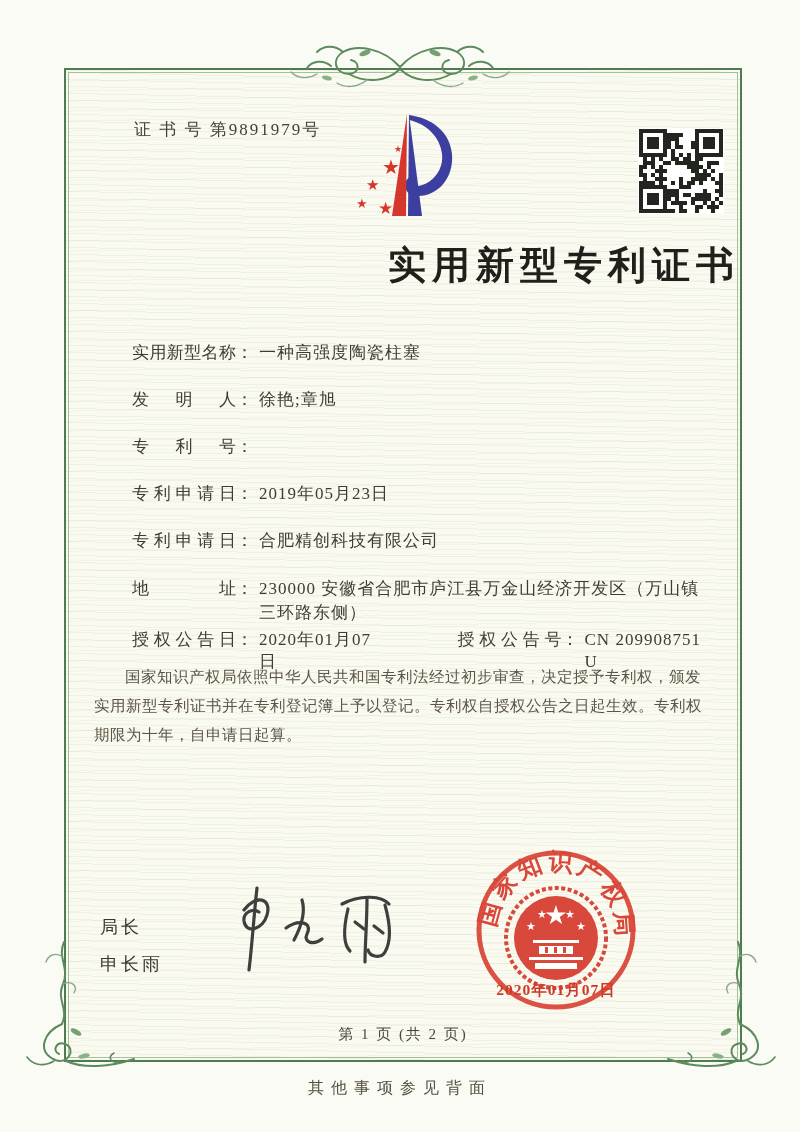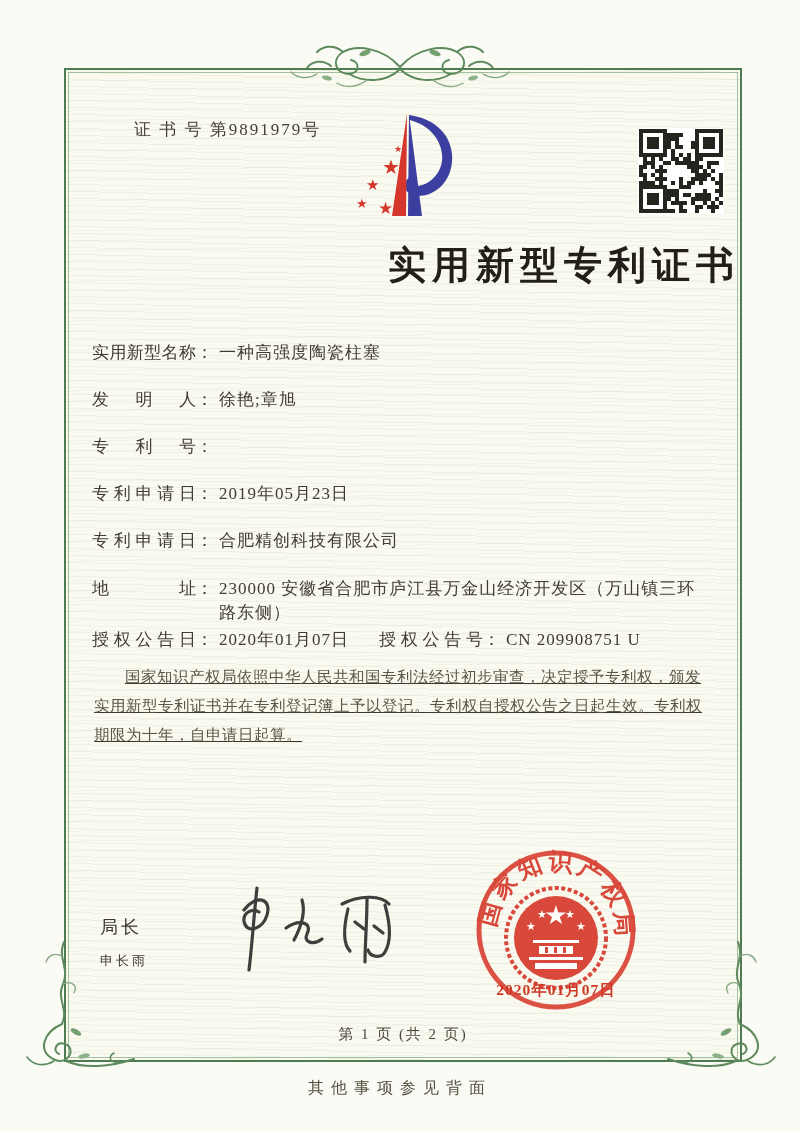--- a/index.html
+++ b/index.html
@@ -27,35 +27,35 @@
   .title{
     position:absolute;left:0;top:170px;width:100%;text-align:right;
     font-size:38px;font-weight:700;letter-spacing:6px;color:#221e1a;
   }
   
   .fields{position:absolute;left:26px;top:272px;right:24px;font-size:17px;color:#403c34;}
   .frow{display:flex;align-items:baseline;line-height:22px;margin-bottom:25px;}
   .frow-addr{line-height:24px;margin-bottom:4px;}
   .flabel{
     display:inline-block;width:104px;flex:none;
-    text-align:justify;text-align-last:justify;
+    text-align:justify;text-align-last:justify;margin-left:40px;
   }
   .fcolon{flex:none;margin-right:6px;}
   .fvalue{letter-spacing:1px;}
   .fvalue-addr{max-width:488px;}
   .pair2{margin-left:30px;display:flex;align-items:baseline;justify-content:center;}
   
-  .bodytext{position:absolute;left:28px;top:592px;width:622px;text-decoration:underline;}
+  .bodytext{position:absolute;left:28px;top:592px;width:622px;}
   .bodytext p{
     margin:0;text-indent:2em;font-size:15.5px;line-height:29px;
     color:#5d5546;letter-spacing:0.5px;
   }
   
   .sig-role{position:absolute;left:34px;top:845px;font-size:18px;letter-spacing:3px;color:#3c382f;}
-  .sig-name{position:absolute;left:34px;top:882px;font-size:13px;letter-spacing:3px;color:#3c382f;}
+  .sig-name{position:absolute;left:34px;top:882px;font-size:18px;letter-spacing:3px;color:#3c382f;}
   .sig-hand{position:absolute;left:150px;top:812px;}
   
   .seal{position:absolute;left:405px;top:772px;opacity:0.92;}
   .seal-date{
     position:absolute;left:405px;top:910px;width:170px;text-align:center;
     color:#cf3a28;font-size:15.5px;letter-spacing:1px;font-weight:600;z-index:4;
   }
   
   .page-note{
     position:absolute;left:0;bottom:16px;width:100%;text-align:center;

